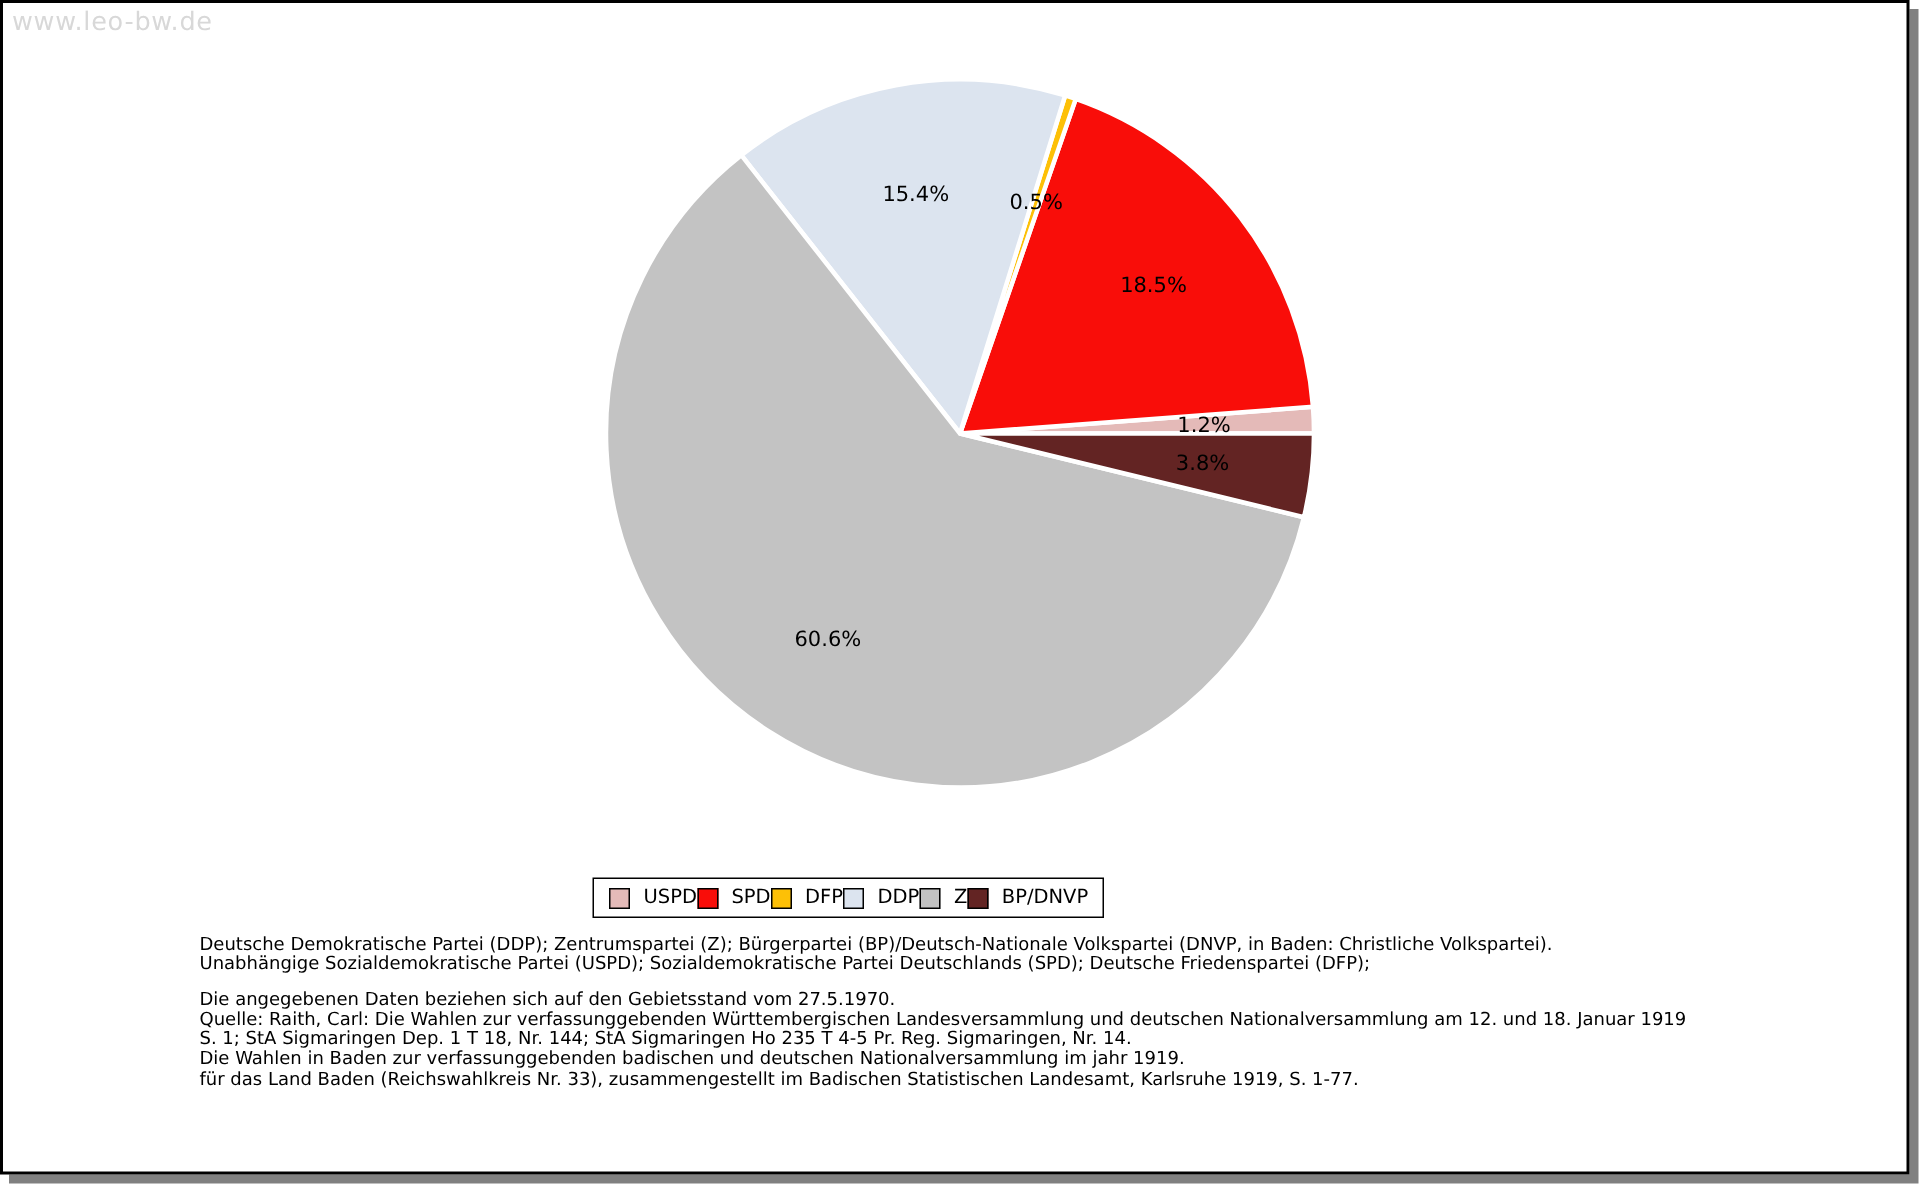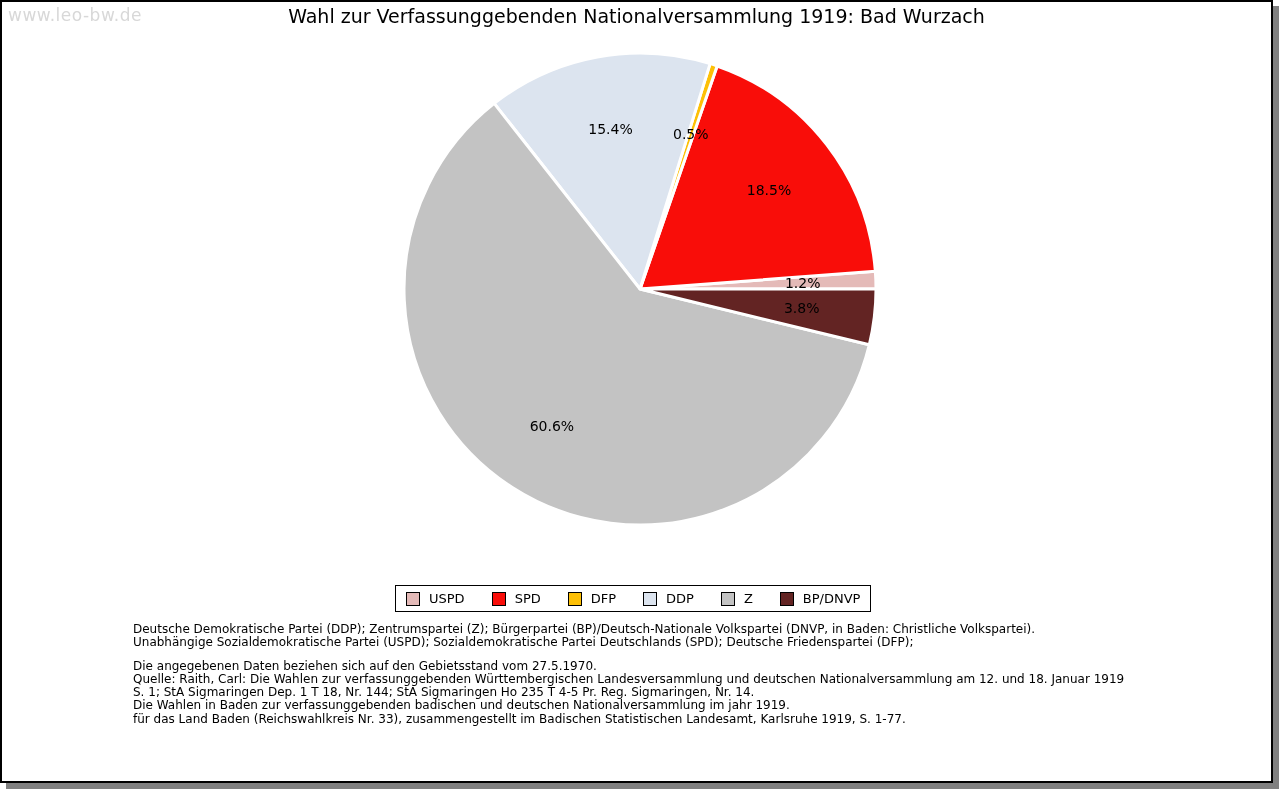--- a/index.html
+++ b/index.html
@@ -35,21 +35,20 @@
     width:480px; height:480px;
   }
   .pct-label {
     font-family:"DejaVu Sans", sans-serif;
     font-size:14px;
     fill:#000000;
   }
   .legend {
     position:absolute; left:393px; top:583px;
     display:flex; align-items:center;
-    gap:27px;
     border:1.5px solid #000000;
     background:#ffffff;
     padding:3px 10px;
     height:19px;
   }
   .legend-item {
     display:flex; align-items:center; gap:9px;
     font-size:13px; color:#000000;
     white-space:nowrap;
   }
@@ -68,21 +67,20 @@
   .footer .group-abbrev { margin-bottom:10px; }
   .footer .group-stand  { }
 </style>
 </head>
 <body>
 
 <div class="frame">
 
   <div class="watermark">www.leo-bw.de</div>
 
-  <h1 class="chart-title">Wahl zur Verfassunggebenden Nationalversammlung 1919: Bad Wurzach</h1>
 
   <svg class="pie-svg" viewBox="0 0 480 480">
       <path d="M 240 240 L 476.00 240.00 A 236 236 0 0 0 475.33 222.22 Z" fill="#e4bab8" stroke="#ffffff" stroke-width="3" stroke-linejoin="round"></path>
       <path d="M 240 240 L 475.33 222.22 A 236 236 0 0 0 317.15 16.97 Z" fill="#f90d09" stroke="#ffffff" stroke-width="3" stroke-linejoin="round"></path>
       <path d="M 240 240 L 317.15 16.97 A 236 236 0 0 0 310.10 14.65 Z" fill="#fdc006" stroke="#ffffff" stroke-width="3" stroke-linejoin="round"></path>
       <path d="M 240 240 L 310.10 14.65 A 236 236 0 0 0 94.19 54.44 Z" fill="#dce4ef" stroke="#ffffff" stroke-width="3" stroke-linejoin="round"></path>
       <path d="M 240 240 L 94.19 54.44 A 236 236 0 1 0 469.31 295.81 Z" fill="#c3c3c3" stroke="#ffffff" stroke-width="3" stroke-linejoin="round"></path>
       <path d="M 240 240 L 469.31 295.81 A 236 236 0 0 0 476.00 240.00 Z" fill="#632423" stroke="#ffffff" stroke-width="3" stroke-linejoin="round"></path>
       <text x="402.7" y="233.9" text-anchor="middle" dy="0.35em" class="pct-label">1.2%</text>
       <text x="369.0" y="140.6" text-anchor="middle" dy="0.35em" class="pct-label">18.5%</text>

